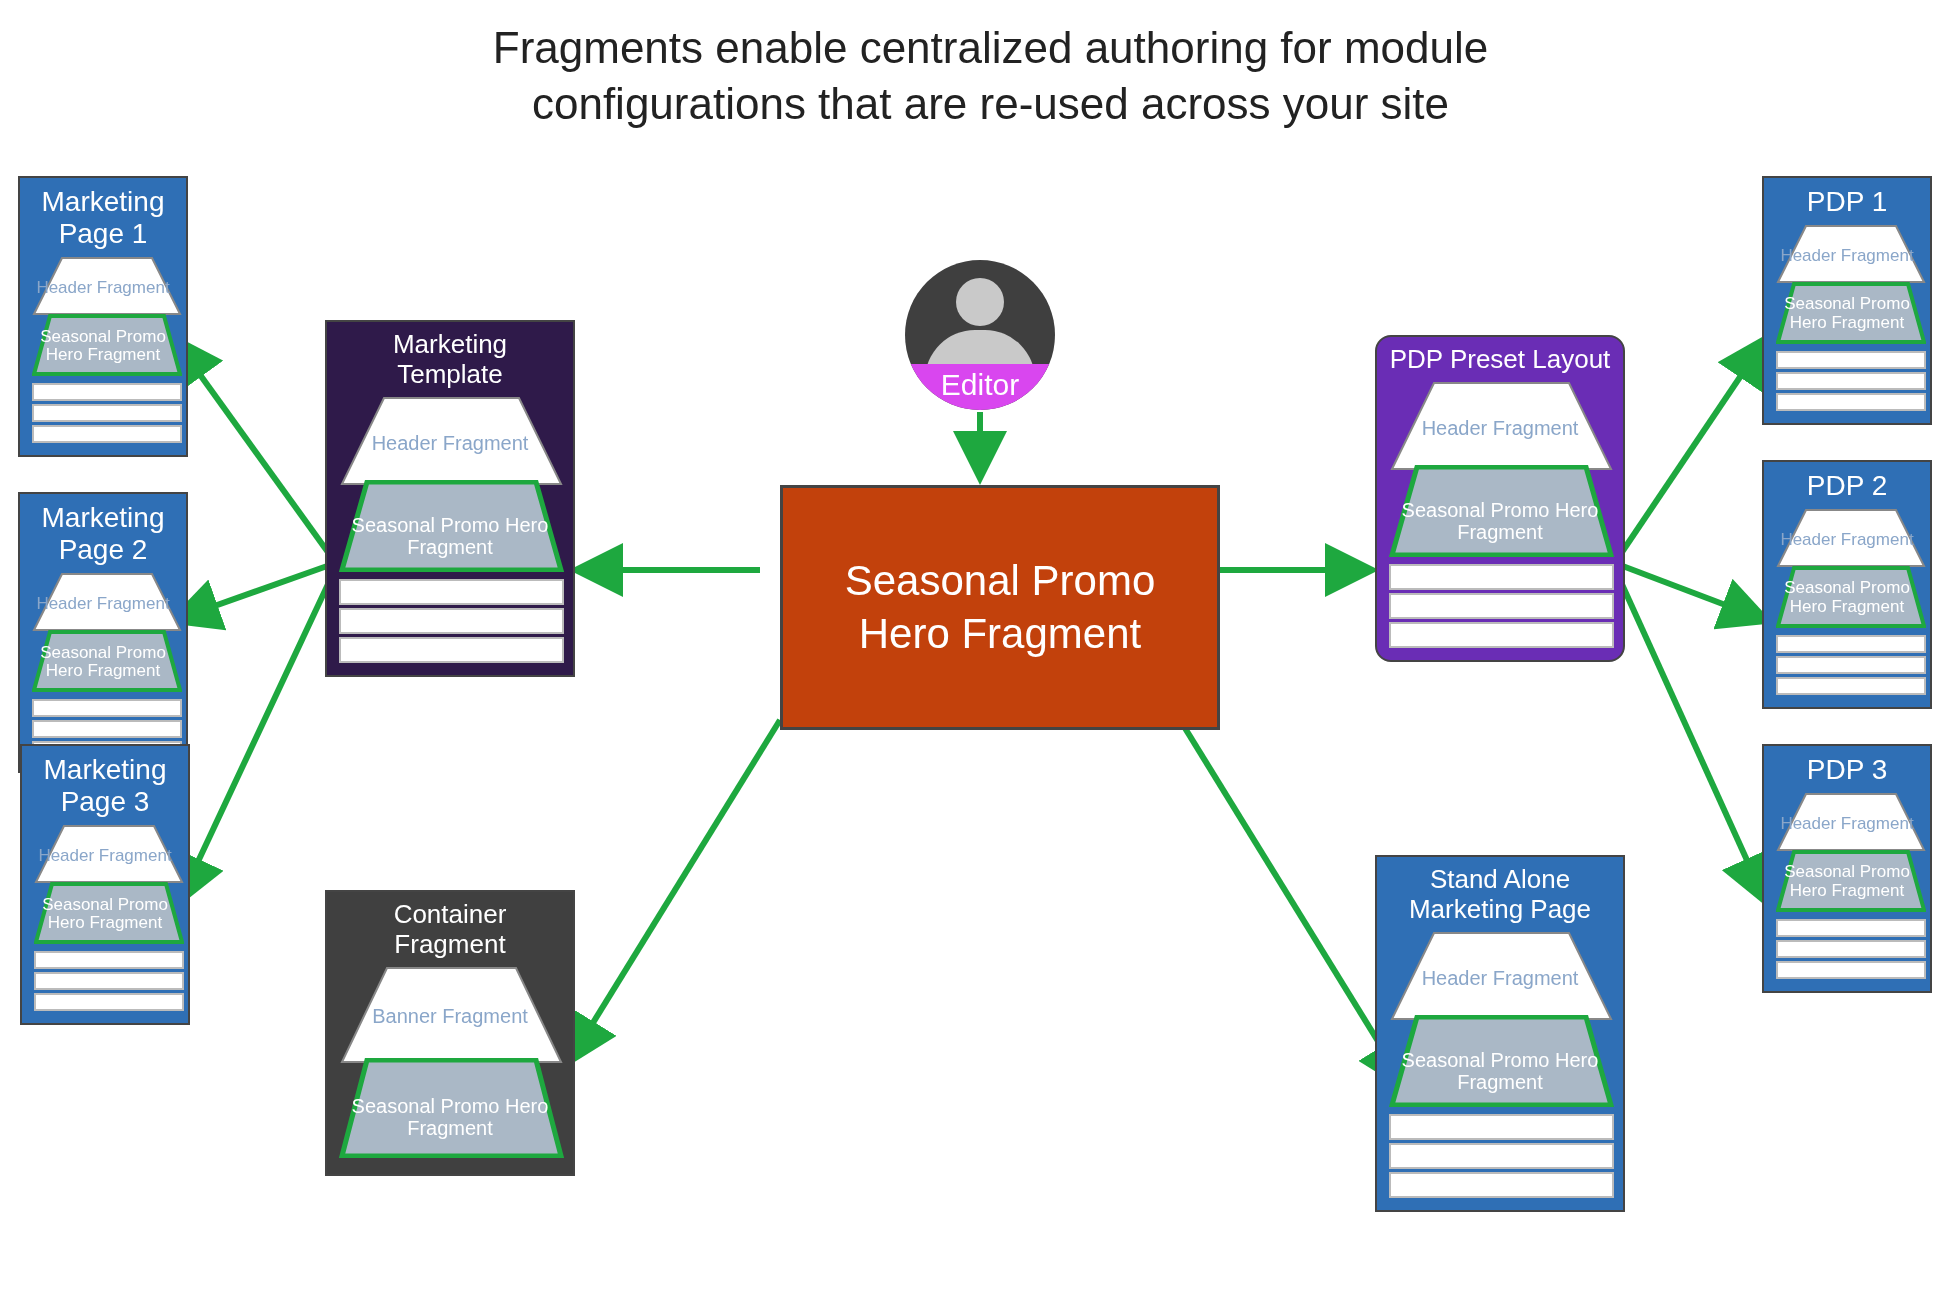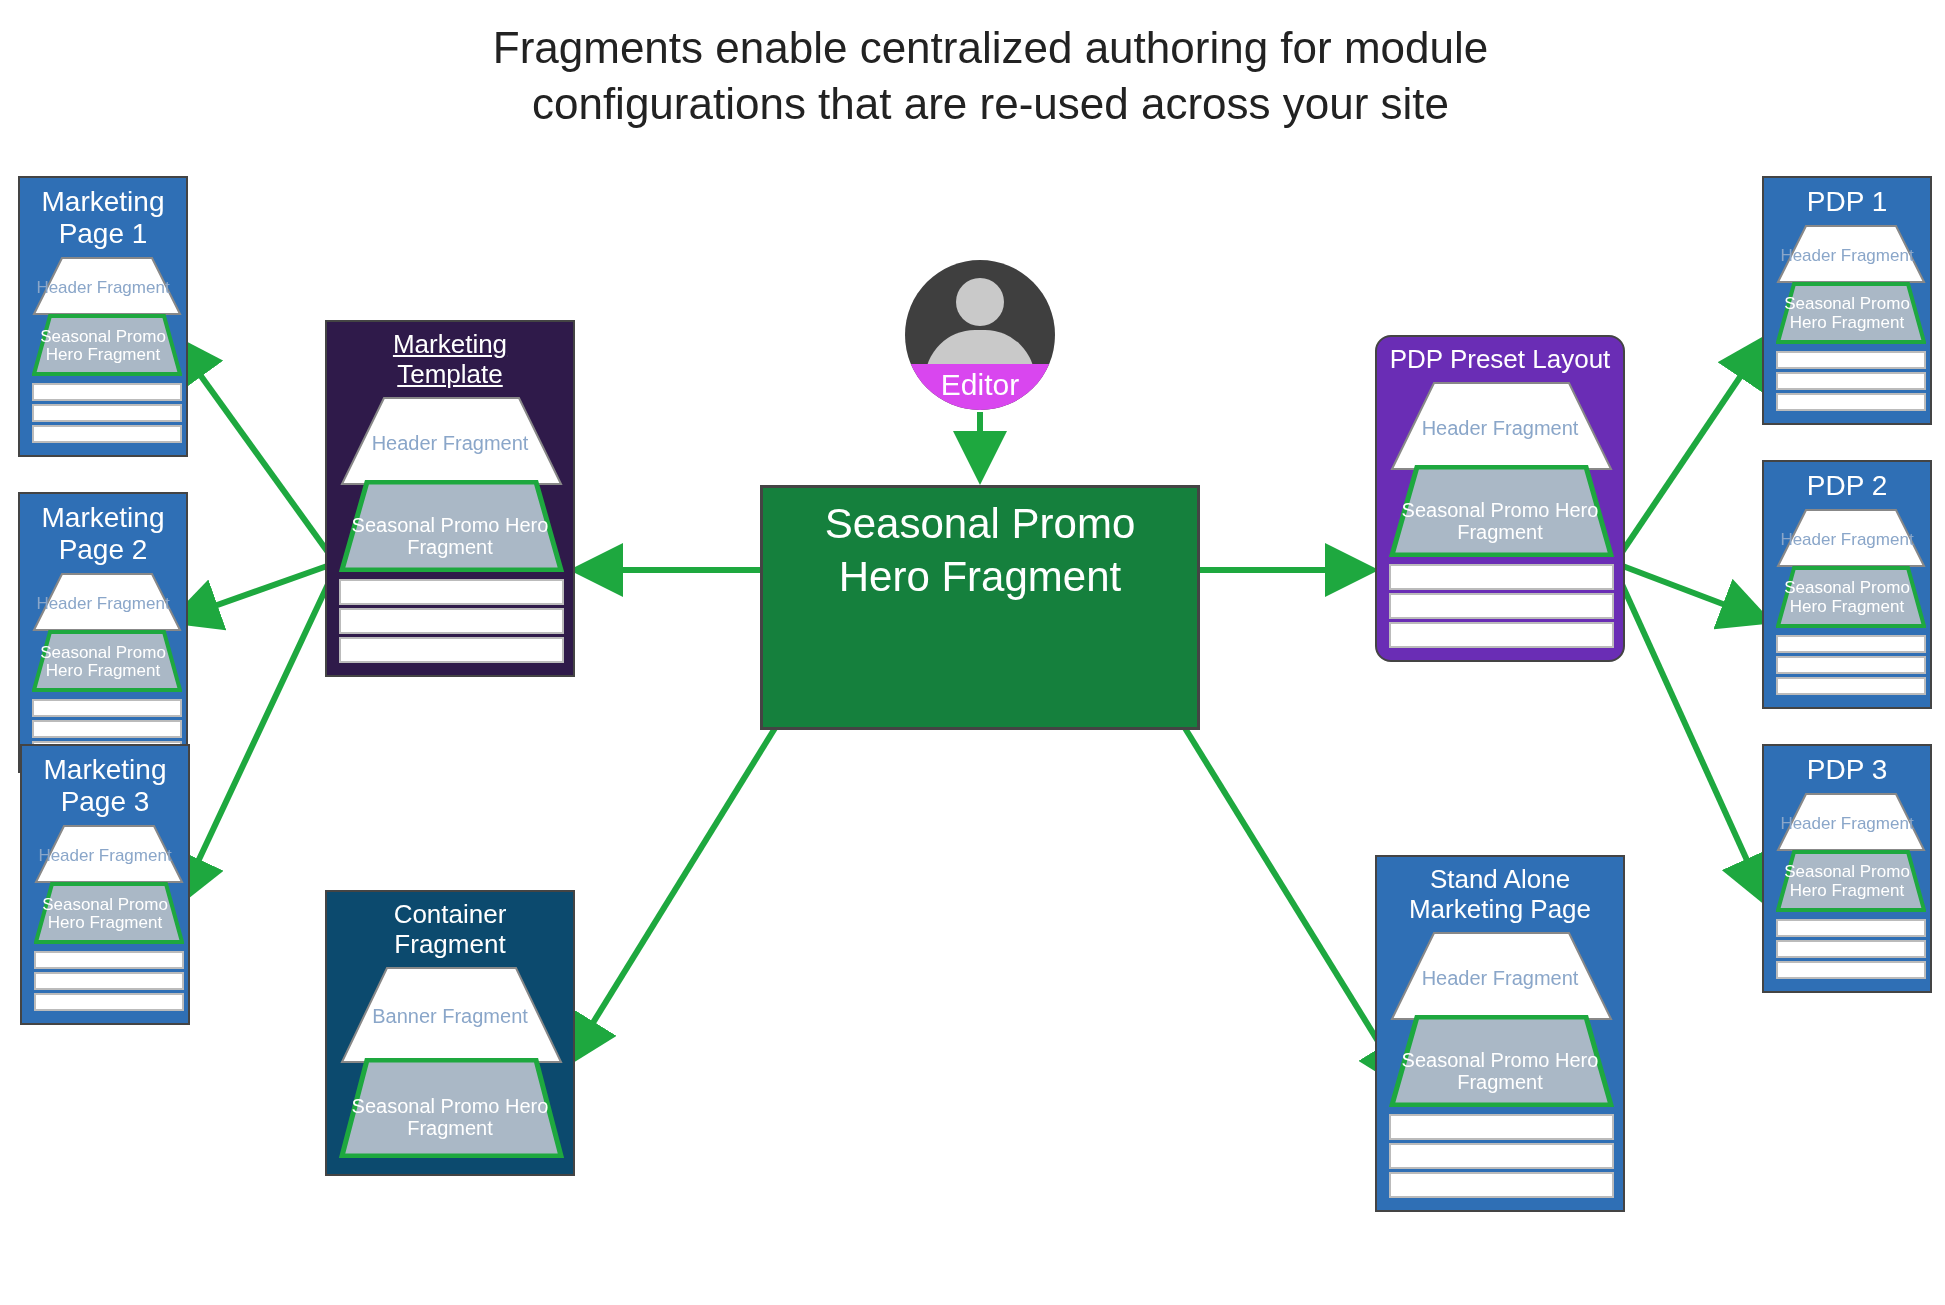--- a/index.html
+++ b/index.html
@@ -62,41 +62,42 @@
     height:46px;
     background:#d946ef;
     color:#fff;
     font-size:30px;
     text-align:center;
     line-height:42px;
   }
   
   .center-card {
     position:absolute;
-    background:#15803d;
+    background:#c2410c;
     border:3px solid #444;
     color:#fff;
-    display:flex; align-items:flex-start; justify-content:center;
+    display:flex; align-items:center; justify-content:center;
     text-align:center;
     font-size:42px;
     font-weight:400;
     line-height:1.25;
     padding:10px;
+    margin-left:20px;
   }
   
   .card {
     position:absolute;
     border:2px solid #444;
     color:#fff;
     padding:8px 12px 12px 12px;
   }
   .card.blue   { background:#2f6fb5; }
   .card.purple-dark { background:#2f1a4a; }
   .card.purple { background:#6a2db5; }
-  .card.green  { background:#0c4a6e; }
+  .card.green  { background:#404040; }
   .card > .card-title {
     text-align:center;
     font-size:28px;
     line-height:1.15;
     margin-bottom:6px;
   }
   .card.lg > .card-title { font-size:26px; }
   
   .frag {
     position:relative;
@@ -223,21 +224,21 @@
           <polygon points="18,2 132,2 148,60 2,60" fill="#aab8c6" stroke="#1ea83f" stroke-width="4"></polygon>
         </svg>
       <div class="trap-label" style="top:20%;">Seasonal Promo Hero Fragment</div>
     </div>
     <div class="strip" style="width:150px;"></div>
     <div class="strip" style="width:150px;"></div>
     <div class="strip" style="width:150px;"></div>
   </div>
 
   <div class="card purple-dark lg" style="left:325px; top:320px; width:250px;">
-    <div class="card-title" style="white-space:pre-line;text-decoration:underline;"><span>Marketing<br>Template</span></div>
+    <div class="card-title" style="white-space:pre-line;"><span>Marketing<br>Template</span></div>
     <div class="frag big">
       <svg width="225" height="90">
           <polygon points="45,2 180,2 222,88 3,88" fill="#fff" stroke="#888" stroke-width="2"></polygon>
         </svg>
       <div class="trap-label">Header Fragment</div>
     </div>
     <div class="frag promo-big" style="margin-top:-10px;">
       <svg width="225" height="92">
           <polygon points="28,2 197,2 222,90 3,90" fill="#aab8c6" stroke="#1ea83f" stroke-width="5"></polygon>
         </svg>

